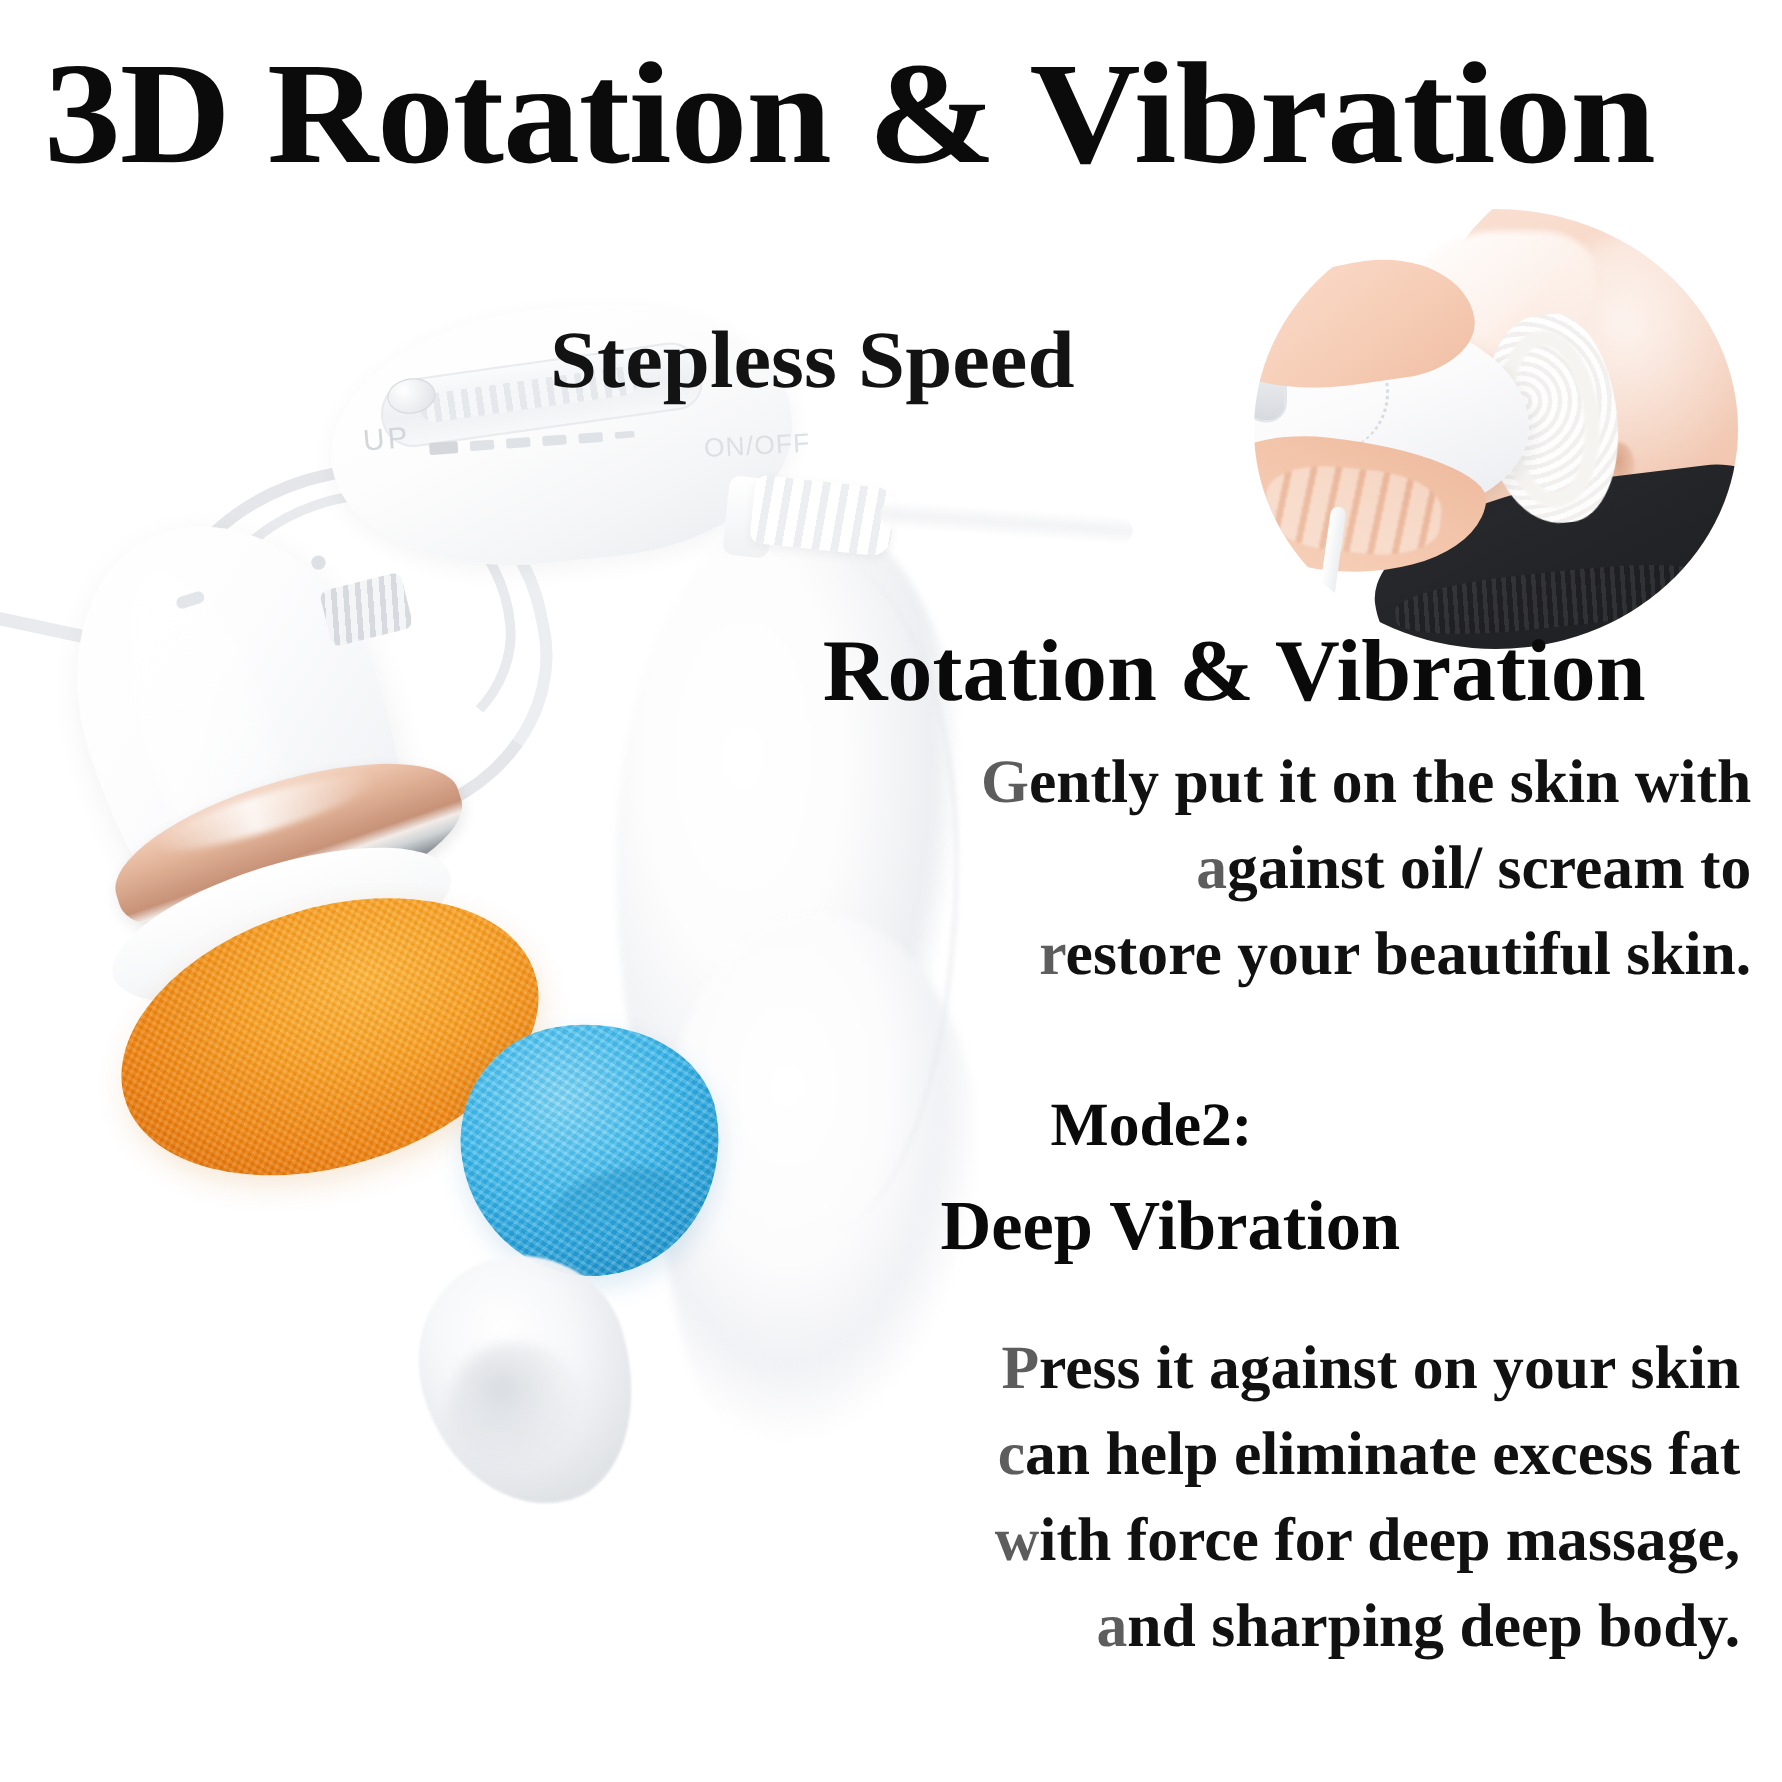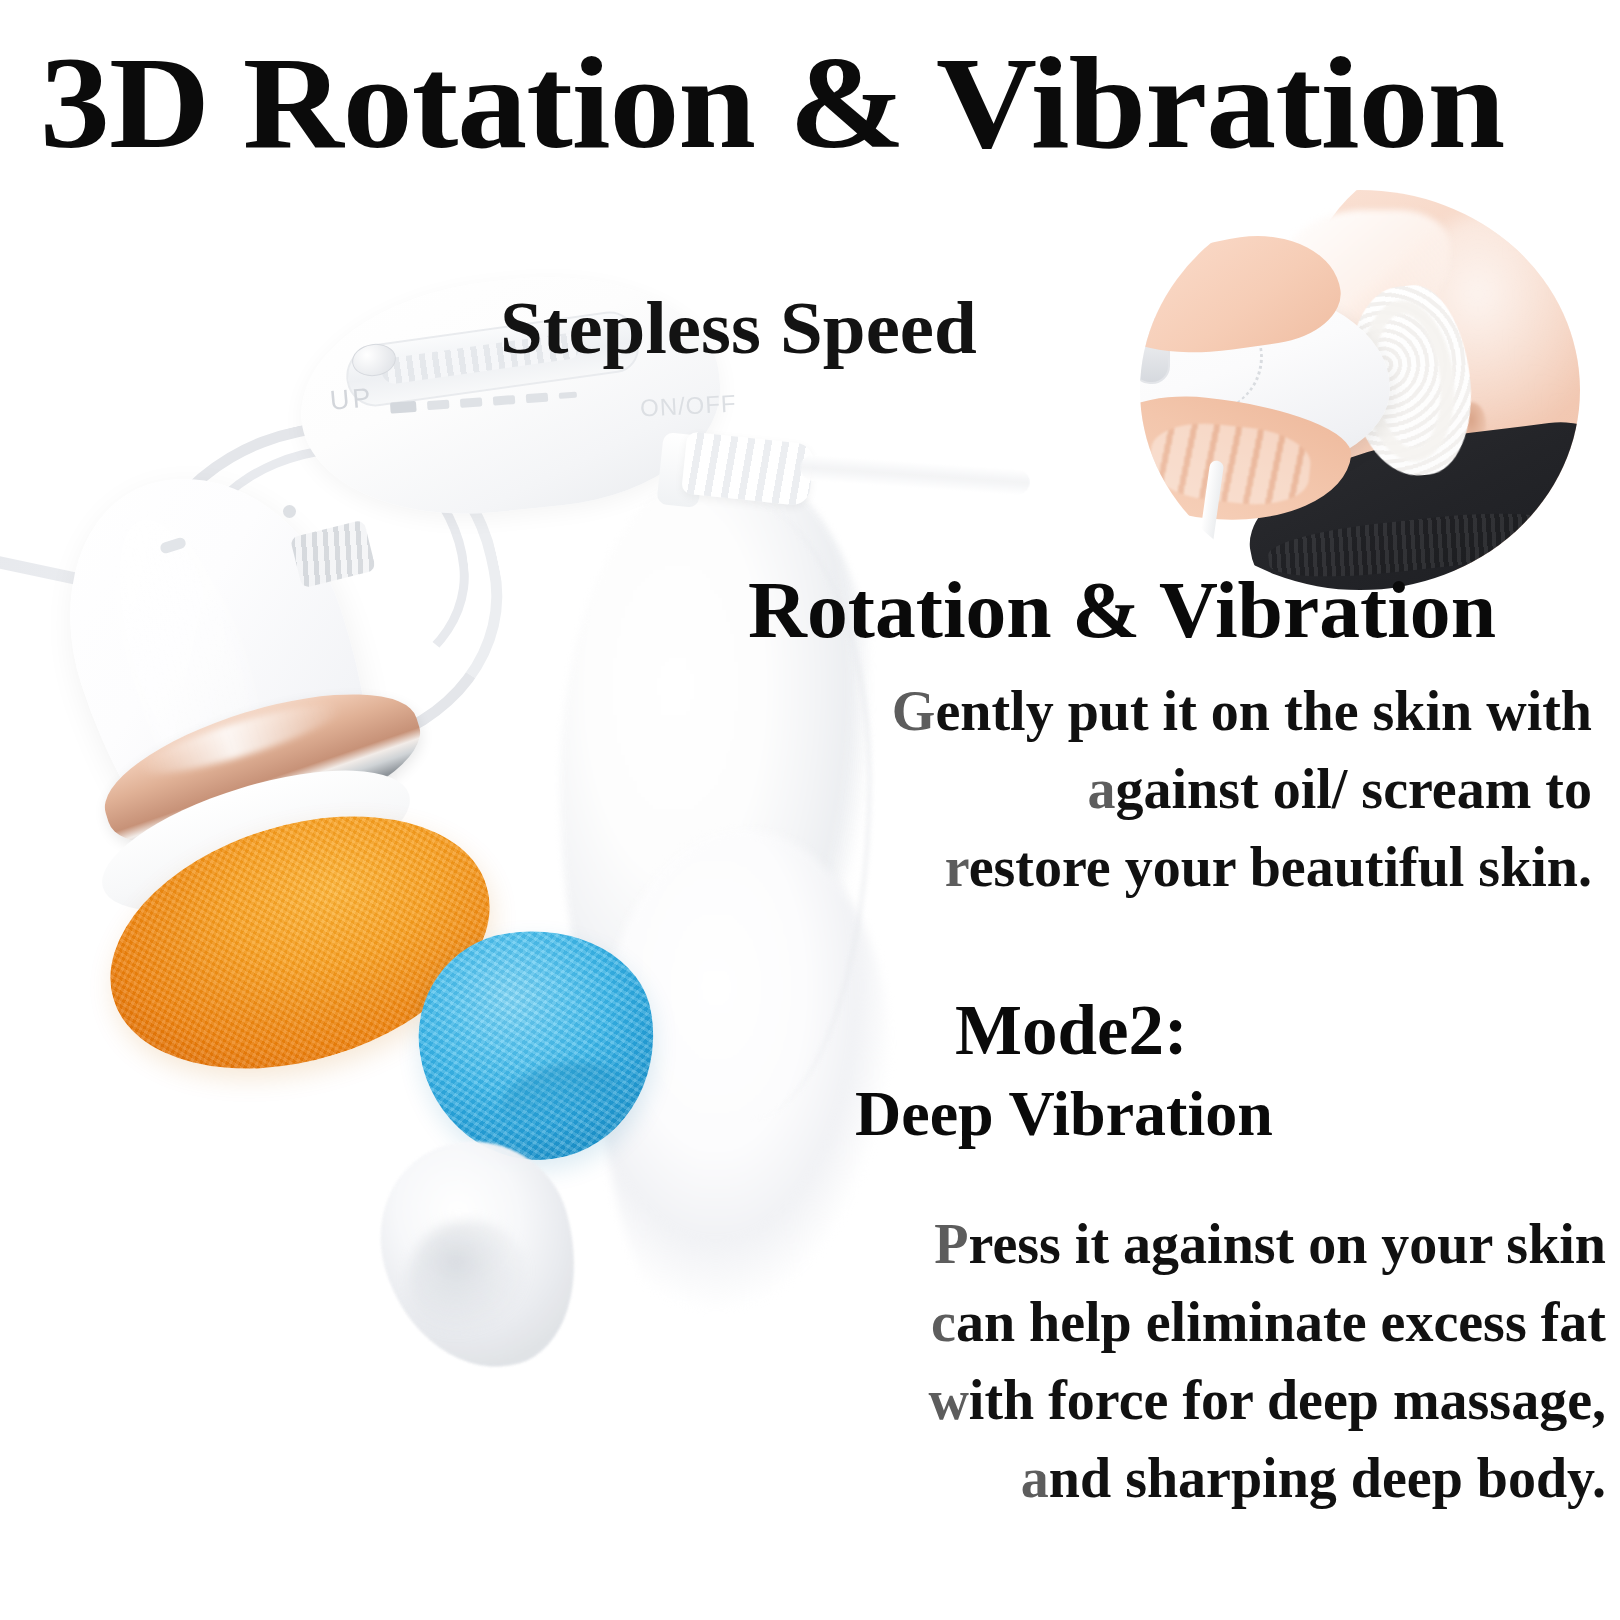--- a/index.html
+++ b/index.html
@@ -527,39 +527,39 @@
     left: 748px;
     top: 570px;
     font-size: 80px;
     transform: scaleX(1.02);
     transform-origin: left top;
   }
   .mode2-l1 {
     position: absolute;
     left: 955px;
     top: 995px;
-    font-size: 71px;
+    font-size: 56px;
   }
   .mode2-l2 {
     position: absolute;
     left: 855px;
     top: 1082px;
     font-size: 64px;
   }
 
   .body-para {
     position: absolute;
     font-weight: bold;
     font-size: 56px;
     line-height: 78px;
     color: #111111;
     width: 880px;
   }
   .p-mode1 { left: 712px; top: 672px; }
-  .p-mode2 { left: 726px; top: 1205px; }
+  .p-mode2 { left: 702px; top: 1205px; }
   .body-para .ln { display: block; white-space: nowrap; text-align: right; }
   
   .body-para .ln::first-letter {
     color: #5d5d5d;
   }
 </style>
 </head>
 <body>
 
 <div id="page">

